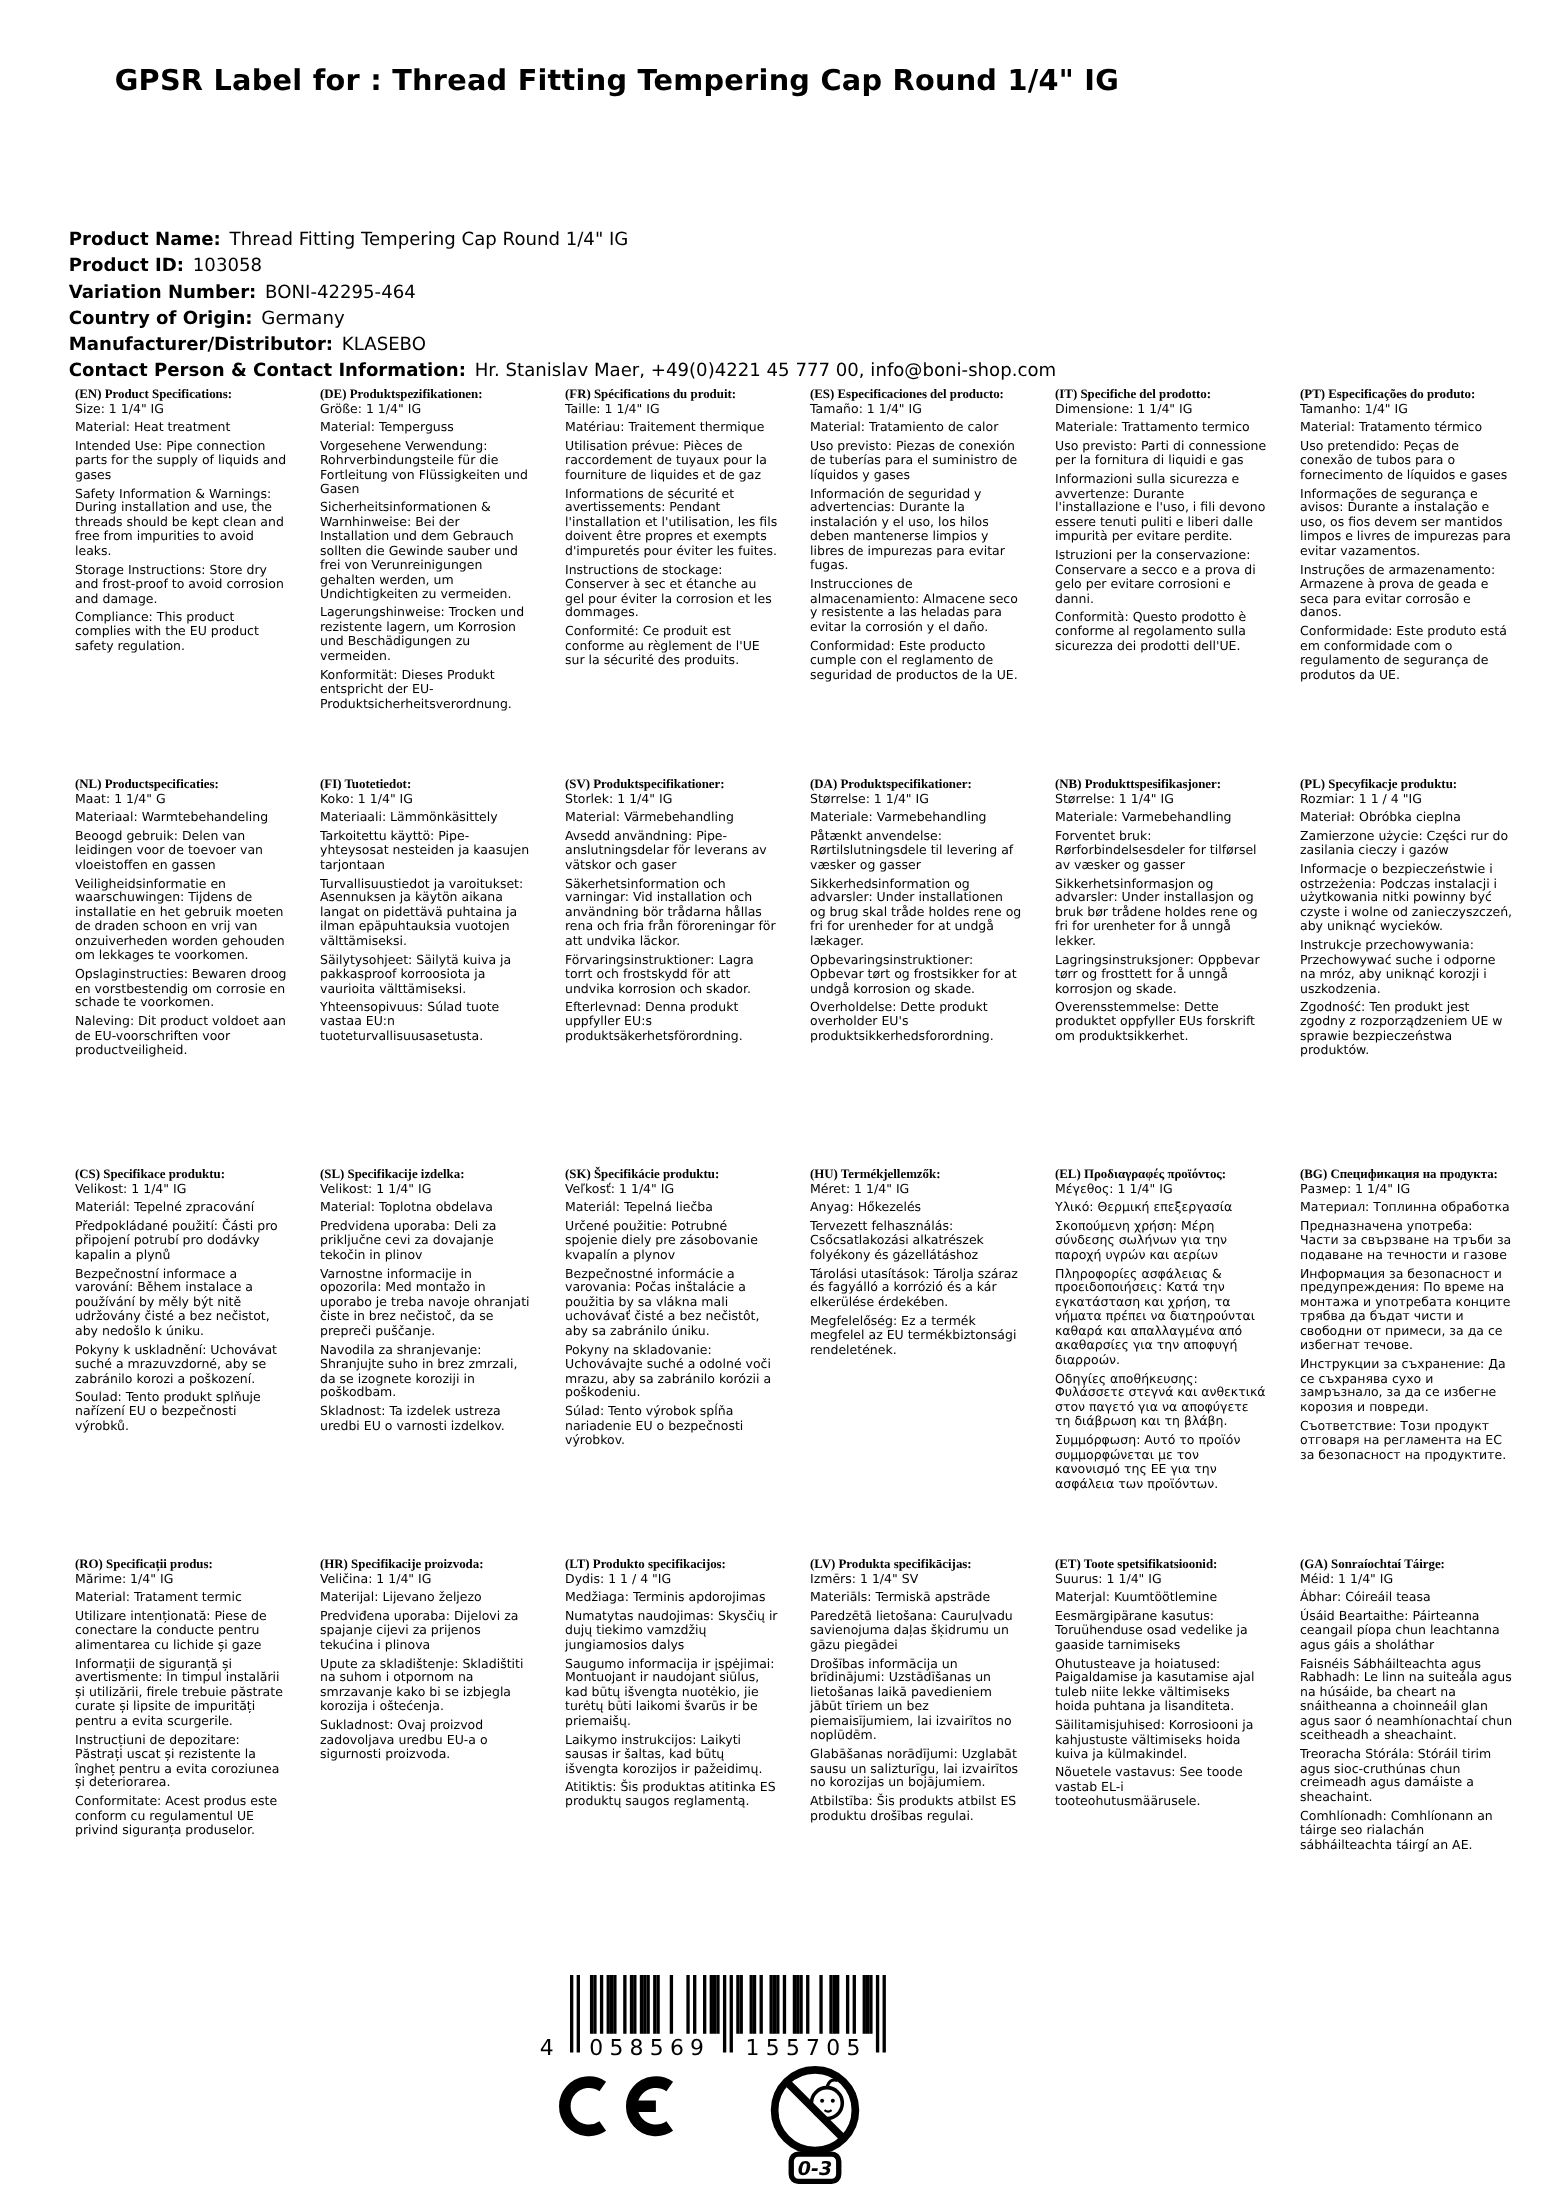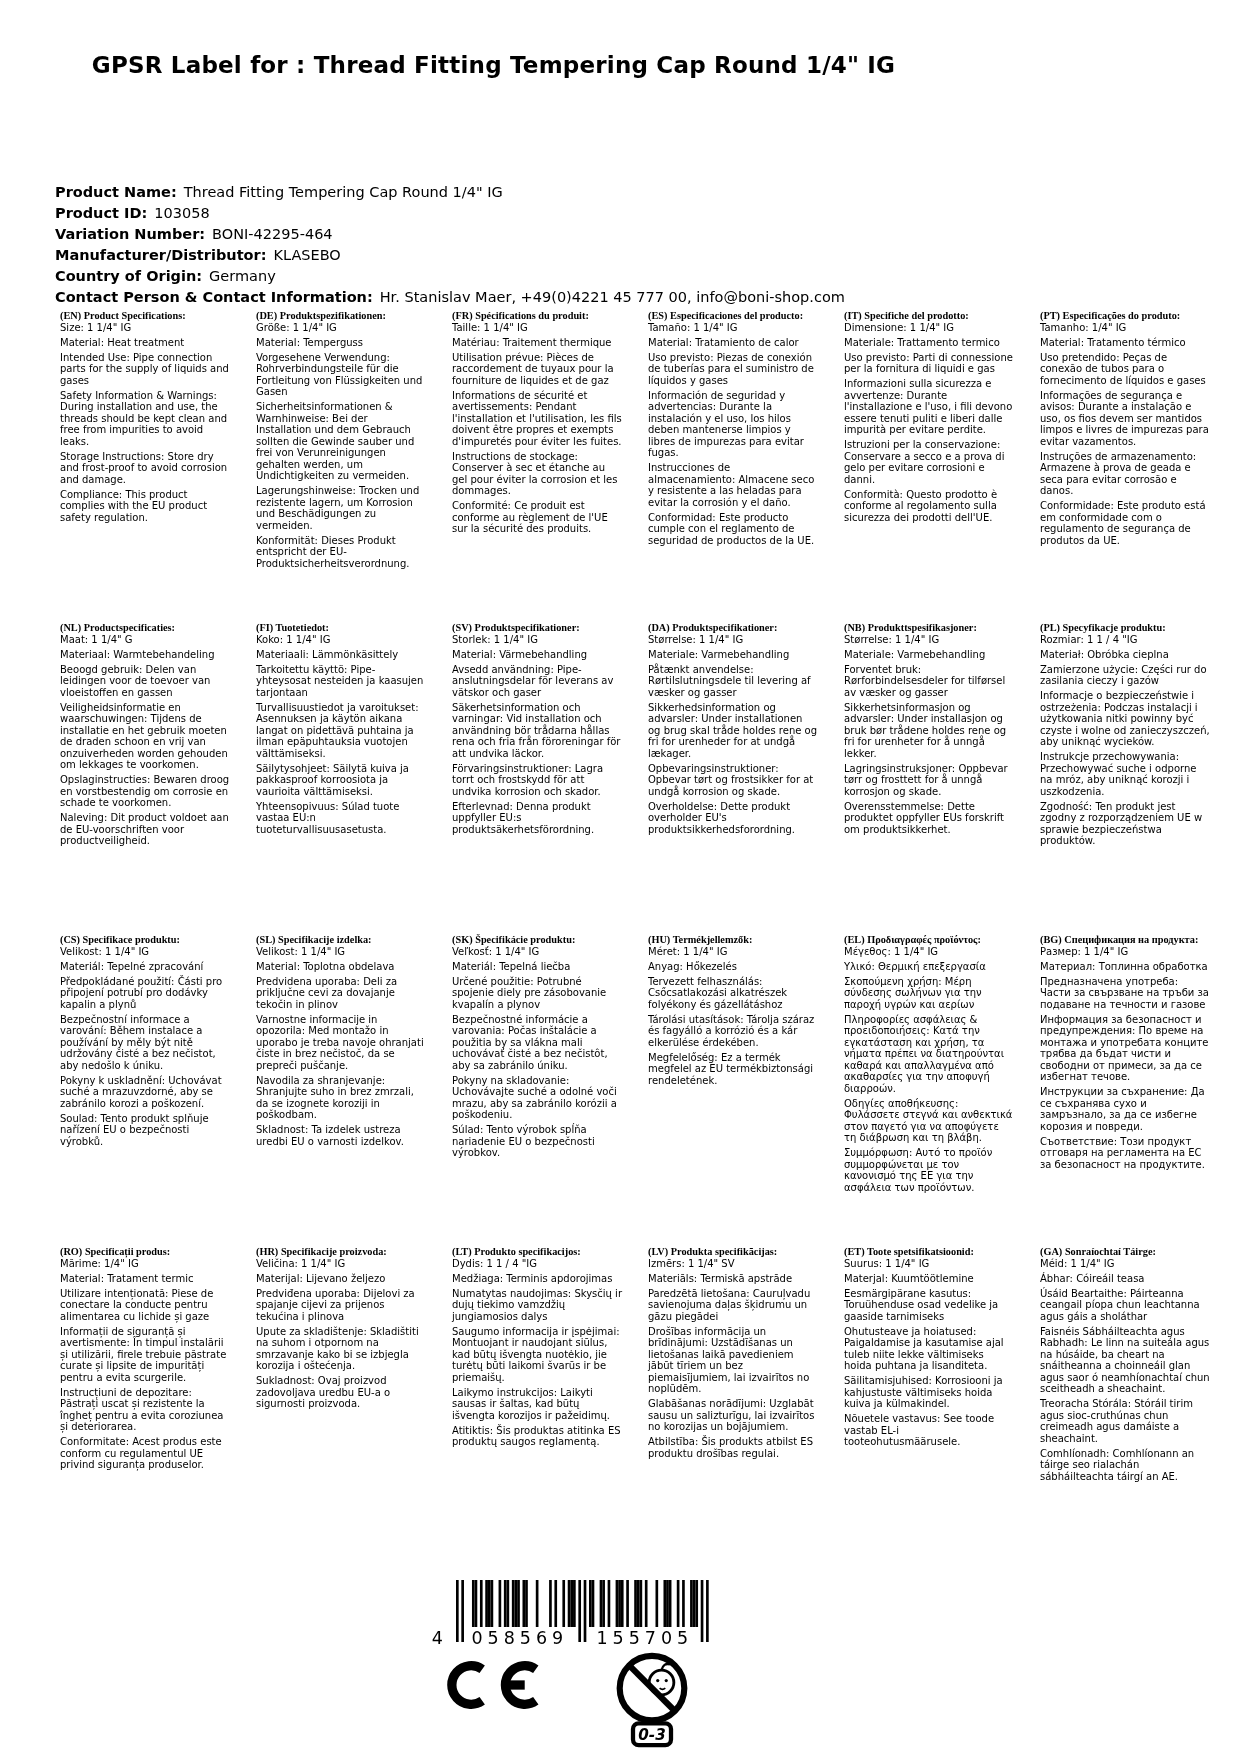--- a/index.html
+++ b/index.html
@@ -42,24 +42,24 @@
   <div class="row">
     <span class="label">Product Name:</span><span class="value">Thread Fitting Tempering Cap Round 1/4" IG</span>
   </div>
   <div class="row">
     <span class="label">Product ID:</span><span class="value">103058</span>
   </div>
   <div class="row">
     <span class="label">Variation Number:</span><span class="value">BONI-42295-464</span>
   </div>
   <div class="row">
+    <span class="label">Country of Origin:</span><span class="value">Germany</span>
+  </div>
+  <div class="row">
     <span class="label">Manufacturer/Distributor:</span><span class="value">KLASEBO</span>
-  </div>
-  <div class="row">
-    <span class="label">Country of Origin:</span><span class="value">Germany</span>
   </div>
   <div class="row">
     <span class="label">Contact Person &amp; Contact Information:</span><span class="value">Hr. Stanislav Maer, +49(0)4221 45 777 00, info@boni-shop.com</span>
   </div>
 </div>
 
 <div class="grid">
     <div class="lang-block">
       <div class="block-title">(EN) Product Specifications:</div>
       <p>Size: 1 1/4" IG</p>

